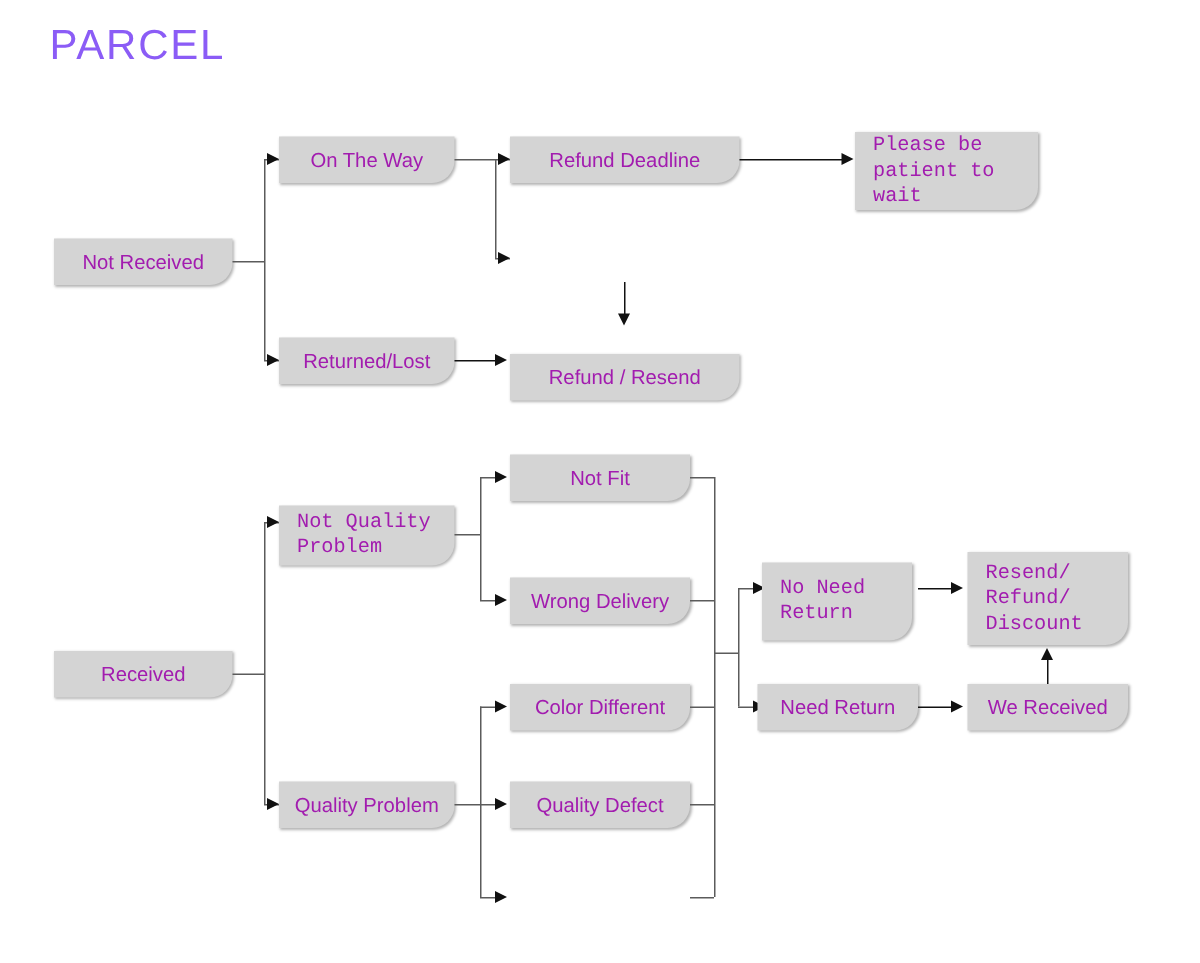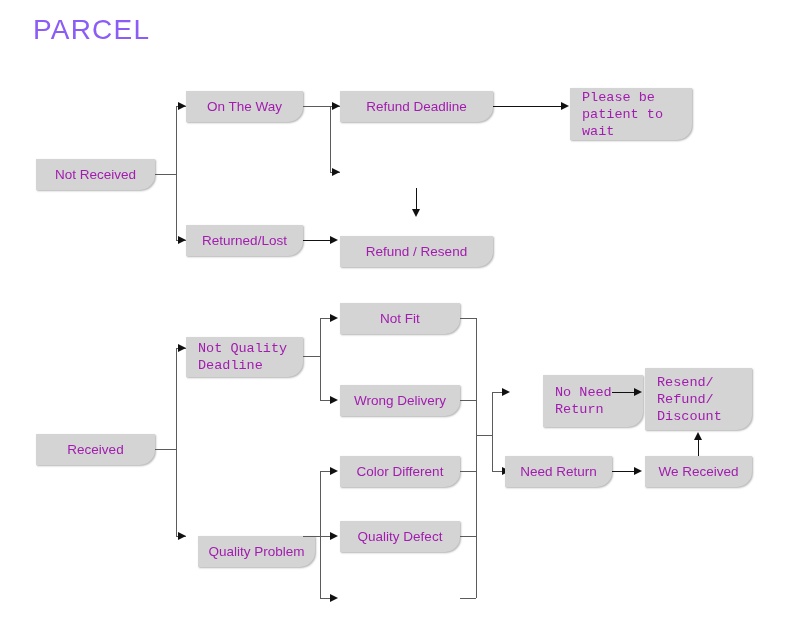--- a/index.html
+++ b/index.html
@@ -135,23 +135,23 @@
   <div class="hline" style="left:155px; top:449px; width:21px;"></div>
   <div class="vline" style="left:176px; top:348px; height:188px;"></div>
 
   <div class="hline" style="left:176px; top:348px; width:10px;"></div>
   <div class="arrow right" style="left:178px; top:343.5px;"></div>
 
   <div class="hline" style="left:176px; top:536px; width:10px;"></div>
   <div class="arrow right" style="left:178px; top:531.5px;"></div>
 
   <div class="node left-text" style="left:186px; top:337px; width:117px; height:40px;">Not Quality
-Deadline</div>
-
-  <div class="node" style="left:186px; top:536px; width:117px; height:31px;margin-left:12px;">Quality Problem</div>
+Problem</div>
+
+  <div class="node" style="left:186px; top:521px; width:117px; height:31px;">Quality Problem</div>
 
   <div class="hline" style="left:303px; top:356px; width:17px;"></div>
   <div class="vline" style="left:320px; top:318px; height:82px;"></div>
 
   <div class="hline" style="left:320px; top:318px; width:10px;"></div>
   <div class="arrow right" style="left:330px; top:313.5px;"></div>
 
   <div class="hline" style="left:320px; top:400px; width:10px;"></div>
   <div class="arrow right" style="left:330px; top:395.5px;"></div>
 
@@ -183,21 +183,21 @@
   <div class="hline" style="left:476px; top:435px; width:16px;"></div>
 
   <div class="vline" style="left:492px; top:392px; height:79px;"></div>
 
   <div class="hline" style="left:492px; top:392px; width:10px;"></div>
   <div class="arrow right" style="left:502px; top:387.5px;"></div>
 
   <div class="hline" style="left:492px; top:471px; width:10px;"></div>
   <div class="arrow right" style="left:502px; top:466.5px;"></div>
 
-  <div class="node left-text" style="left:543px; top:375px; width:100px; height:52px;">No Need
+  <div class="node left-text" style="left:508px; top:375px; width:100px; height:52px;">No Need
 Return</div>
 
   <div class="node" style="left:505px; top:456px; width:107px; height:31px;">Need Return</div>
 
   <div class="hline dark" style="left:612px; top:392px; width:24px;"></div>
   <div class="arrow right" style="left:634px; top:387.5px;"></div>
 
   <div class="hline dark" style="left:612px; top:471px; width:24px;"></div>
   <div class="arrow right" style="left:634px; top:466.5px;"></div>
 

